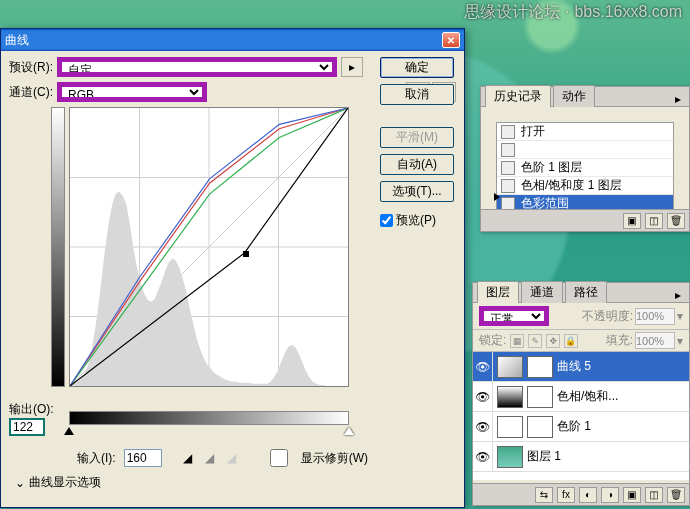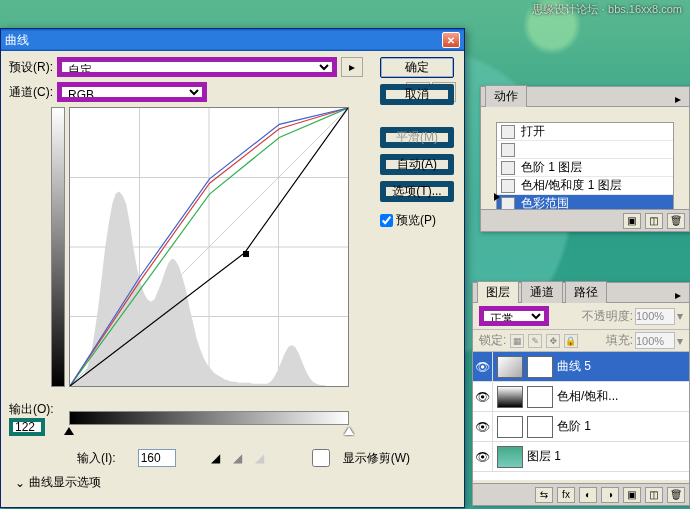--- a/index.html
+++ b/index.html
@@ -1,18 +1,18 @@
 <!DOCTYPE html>
 <html><head>
 <meta charset="utf-8">
 <style>
 *{box-sizing:border-box;margin:0;padding:0;font-family:"Microsoft YaHei","SimSun",sans-serif;font-size:12px}
 body{width:690px;height:509px;background:linear-gradient(135deg,#2a8b7a,#4ab89a,#3a9b85);overflow:hidden;position:relative}
 .bg-foliage{position:absolute;inset:0;background:radial-gradient(circle at 20% 10%,rgba(255,255,200,.3) 2%,transparent 3%),radial-gradient(circle at 80% 5%,rgba(200,255,180,.4) 3%,transparent 4%),radial-gradient(circle at 60% 40%,rgba(100,200,180,.5) 30%,transparent 31%),linear-gradient(180deg,#5ab890 0%,#2a9b85 40%,#3aab95 100%)}
-.watermark{position:absolute;top:2px;right:8px;color:rgba(255,255,255,.7);font-size:11px;text-shadow:0 0 3px #000;z-index:1}
+.watermark{position:absolute;top:2px;right:8px;color:rgba(255,255,255,.7);font-size:16px;text-shadow:0 0 3px #000;z-index:1}
 .dialog{position:absolute;left:0;top:28px;width:465px;height:480px;background:#ece9d8;border:1px solid #0a246a;box-shadow:2px 2px 8px rgba(0,0,0,.4)}
 .titlebar{height:22px;background:linear-gradient(180deg,#0058c6,#2a7be0 10%,#2a7be0 90%,#0a4bb0);color:#fff;display:flex;align-items:center;padding:0 4px;justify-content:space-between}
 .titlebar .close{width:18px;height:16px;background:linear-gradient(180deg,#f5a08e,#d84d2e);border:1px solid #fff;border-radius:2px;display:flex;align-items:center;justify-content:center;color:#fff;font-weight:bold;font-size:10px;cursor:pointer}
 .dlg-body{padding:6px 8px;position:relative;height:calc(100% - 22px)}
 .row{display:flex;align-items:center;margin-bottom:5px;gap:4px}
 .lbl{white-space:nowrap}
 select{border:5px solid #a21caf;background:#fff;height:20px;font-size:12px;padding:0 2px}
 .preset-sel{width:280px}
 .chan-sel{width:150px}
 .tool-icons{display:flex;gap:2px;margin-left:auto}
@@ -24,30 +24,30 @@
 .grid{position:absolute;inset:0}
 .grid line{stroke:#d0d0d0;stroke-width:1}
 .histo{position:absolute;inset:0}
 .hpath{fill:#d8d8d8;stroke:none}
 .curves{position:absolute;inset:0}
 .curves path{fill:none;stroke-width:1.2}
 .pt{position:absolute;width:6px;height:6px;background:#000;transform:translate(-3px,-3px)}
 .marker{position:absolute;width:0;height:0;border-left:5px solid transparent;border-right:5px solid transparent;border-bottom:8px solid #000}
 .io-area{position:absolute;left:8px;top:350px}
 .io-area .field{margin-bottom:6px}
-.io-area input{width:36px;height:18px;border:4px solid #0f766e;padding:0 2px}
-.input-row{position:absolute;left:76px;top:398px;display:flex;align-items:center;gap:22px}
+.io-area input{width:36px;height:18px;border:2px solid #0f766e;padding:0 2px}
+.input-row{position:absolute;left:76px;top:398px;display:flex;align-items:center;gap:8px}
 .input-row input{width:38px;height:18px;border:1px solid #7f9db9;padding:0 2px}
 .droppers{display:flex;gap:6px;margin-left:10px}
 .dropper{width:16px;height:16px;display:flex;align-items:center;justify-content:center}
 .clip-ck{display:flex;align-items:center;gap:3px;margin-left:12px}
 .disclosure{position:absolute;left:14px;bottom:16px;display:flex;align-items:center;gap:4px;cursor:pointer}
 .chev{display:inline-block;transform:rotate(0deg)}
 .btn-col{position:absolute;right:10px;top:6px;width:74px;display:flex;flex-direction:column;gap:6px}
-.btn{height:21px;border:6px solid #0c4a6e;background:#ece9d8;border-radius:2px;cursor:pointer;display:flex;align-items:center;justify-content:center}
+.btn{height:21px;border:1px solid #0c4a6e;background:#ece9d8;border-radius:2px;cursor:pointer;display:flex;align-items:center;justify-content:center}
 .btn.primary{border:1px solid #0a246a;box-shadow:inset 0 0 0 1px #8eb4e3}
 .btn.disabled{color:#999}
 .prev-ck{display:flex;align-items:center;gap:3px;margin-top:4px}
 .panel{position:absolute;background:#ece9d8;border:1px solid #9a9a9a;box-shadow:1px 1px 4px rgba(0,0,0,.3)}
 .p-history{right:0;top:86px;width:210px;height:146px}
 .p-layers{right:0;top:282px;width:218px;height:224px}
 .tabs{display:flex;background:#d6d3ce;border-bottom:1px solid #9a9a9a;height:20px;align-items:flex-end;padding-left:4px;gap:2px}
 .tab{padding:2px 8px;border:1px solid #9a9a9a;border-bottom:none;background:#d6d3ce;cursor:pointer;position:relative;top:1px}
 .tab.active{background:#ece9d8}
 .panel-menu{margin-left:auto;width:16px;height:14px;display:flex;align-items:center;justify-content:center;cursor:pointer;margin-right:3px}
@@ -161,20 +161,21 @@
       <label class="prev-ck">
         <input type="checkbox" checked="" style="">
         <span>预览(P)</span>
       </label>
     </div>
   </div>
 </div>
 
 <div class="panel p-history">
   <div class="tabs">
+    <div class="tab active">历史记录</div>
     <div class="tab">动作</div>
     <div class="panel-menu">▸</div>
   </div>
   <div class="hist-list" id="histlist">
       <div class="hist-item">
         <div class="hicon"></div>
         <span>打开</span>
       </div>
       <div class="hist-item">
         <div class="hicon"></div>

